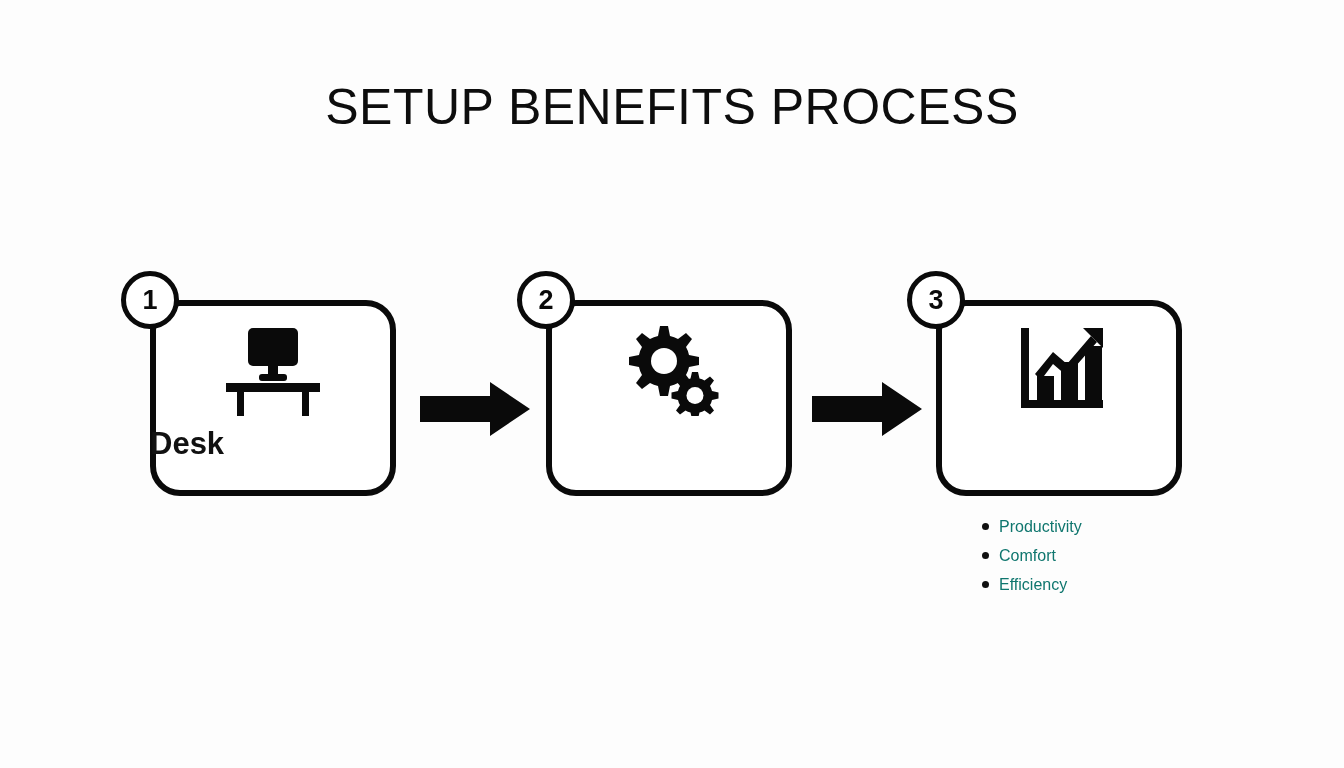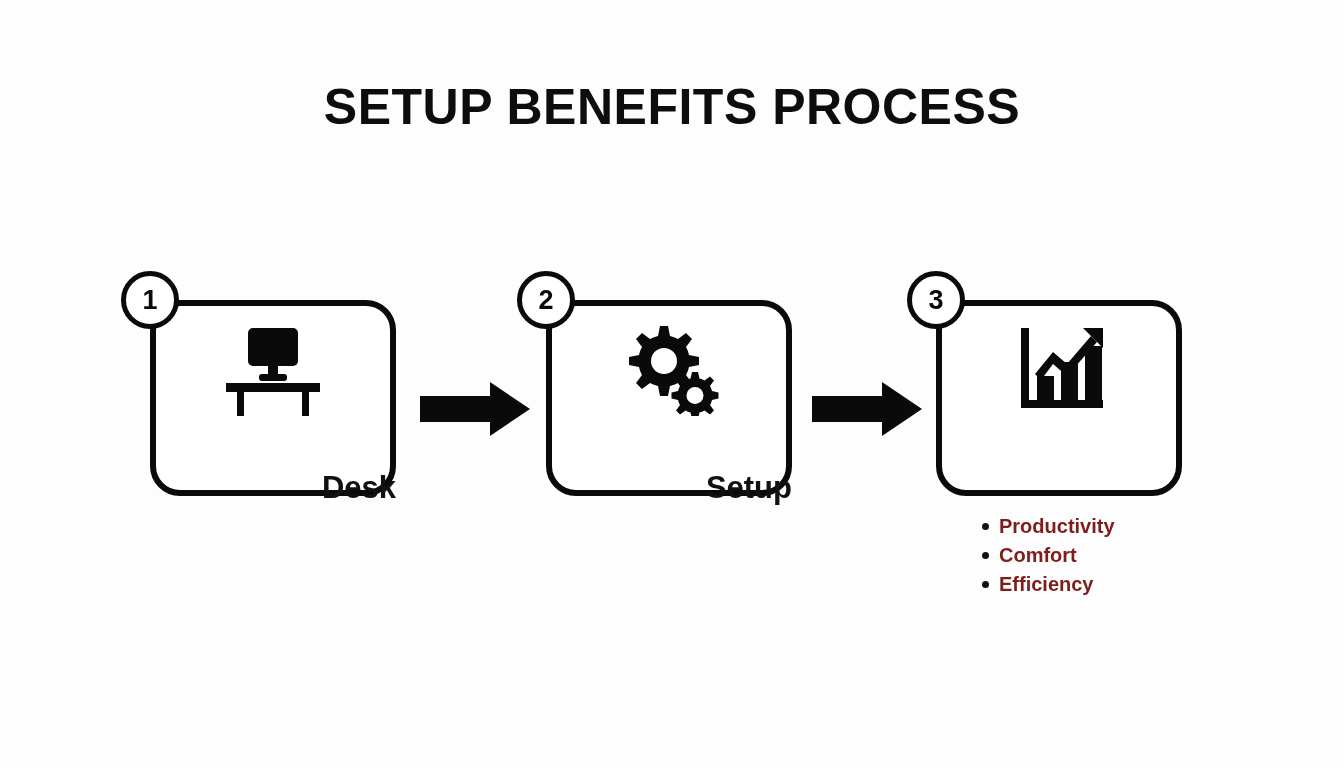--- a/index.html
+++ b/index.html
@@ -17,21 +17,21 @@
   }
 
   
   .title {
     position: absolute;
     top: 78px;
     left: 0;
     width: 1344px;
     text-align: center;
     font-size: 50px;
-    font-weight: bold;
+    font-weight: normal;
     letter-spacing: 0.5px;
     color: #0d0d0d;
     white-space: nowrap;
   }
 
   
   .flow {
     position: absolute;
     top: 300px;
     left: 0;
@@ -91,26 +91,25 @@
     align-items: center;
     justify-content: center;
     z-index: 2;
   }
 
   .step-label {
     position: absolute;
     top: 126px;
     left: 0;
     width: 246px;
-    text-align: right;
+    text-align: left;
     font-size: 31px;
     font-weight: bold;
     color: #111111;
     z-index: 2;
-    margin-top: 44px;
   }
 
   
   .arrow {
     position: absolute;
     top: 82px;
     width: 110px;
     height: 54px;
   }
   .arrow-1 { left: 420px; }
@@ -119,23 +118,23 @@
   
   .benefit-list {
     position: absolute;
     top: 212px;
     left: 46px;
     margin: 0;
     padding: 0;
     list-style: none;
   }
   .benefit-item {
-    font-size: 20px;
-    font-weight: bold;
-    color: #7f1d1d;
+    font-size: 16px;
+    font-weight: normal;
+    color: #0f766e;
     line-height: 29px;
     white-space: nowrap;
   }
   .bullet-dot {
     display: inline-block;
     width: 7px;
     height: 7px;
     border-radius: 50%;
     background: #111111;
     vertical-align: middle;
@@ -180,21 +179,20 @@
         <g fill="#0a0a0a">
           <path d="M41 2 L49 2 L51 12 A25 25 0 0 1 59 15 L67 9 L73 15 L67 23 A25 25 0 0 1 70 31 L80 33 L80 41 L70 43 A25 25 0 0 1 67 51 L73 59 L67 65 L59 59 A25 25 0 0 1 51 62 L49 72 L41 72 L39 62 A25 25 0 0 1 31 59 L23 65 L17 59 L23 51 A25 25 0 0 1 20 43 L10 41 L10 33 L20 31 A25 25 0 0 1 23 23 L17 15 L23 9 L31 15 A25 25 0 0 1 39 12 Z"></path>
           <circle cx="45" cy="37" r="13" fill="#ffffff"></circle>
         </g>
         <g fill="#0a0a0a">
           <path d="M73 48 L79 48 L80.5 54.5 A16 16 0 0 1 85.5 56.5 L91 52.5 L95 56.5 L91 62 A16 16 0 0 1 93 67 L99.5 68.5 L99.5 74.5 L93 76 A16 16 0 0 1 91 81 L95 86.5 L91 90.5 L85.5 86.5 A16 16 0 0 1 80.5 88.5 L79 95 L73 95 L71.5 88.5 A16 16 0 0 1 66.5 86.5 L61 90.5 L57 86.5 L61 81 A16 16 0 0 1 59 76 L52.5 74.5 L52.5 68.5 L59 67 A16 16 0 0 1 61 62 L57 56.5 L61 52.5 L66.5 56.5 A16 16 0 0 1 71.5 54.5 Z"></path>
           <circle cx="76" cy="71.5" r="8.5" fill="#ffffff"></circle>
         </g>
       </svg>
     </div>
-    <div class="step-label">Setup</div>
   </div>
 
   <div class="arrow arrow-2">
     <svg width="110" height="54" viewBox="0 0 110 54" aria-hidden="true">
       <polygon points="0,14 70,14 70,0 110,27 70,54 70,40 0,40" fill="#0a0a0a"></polygon>
     </svg>
   </div>
 
   <div class="step step-3">
     <div class="step-box"></div>

